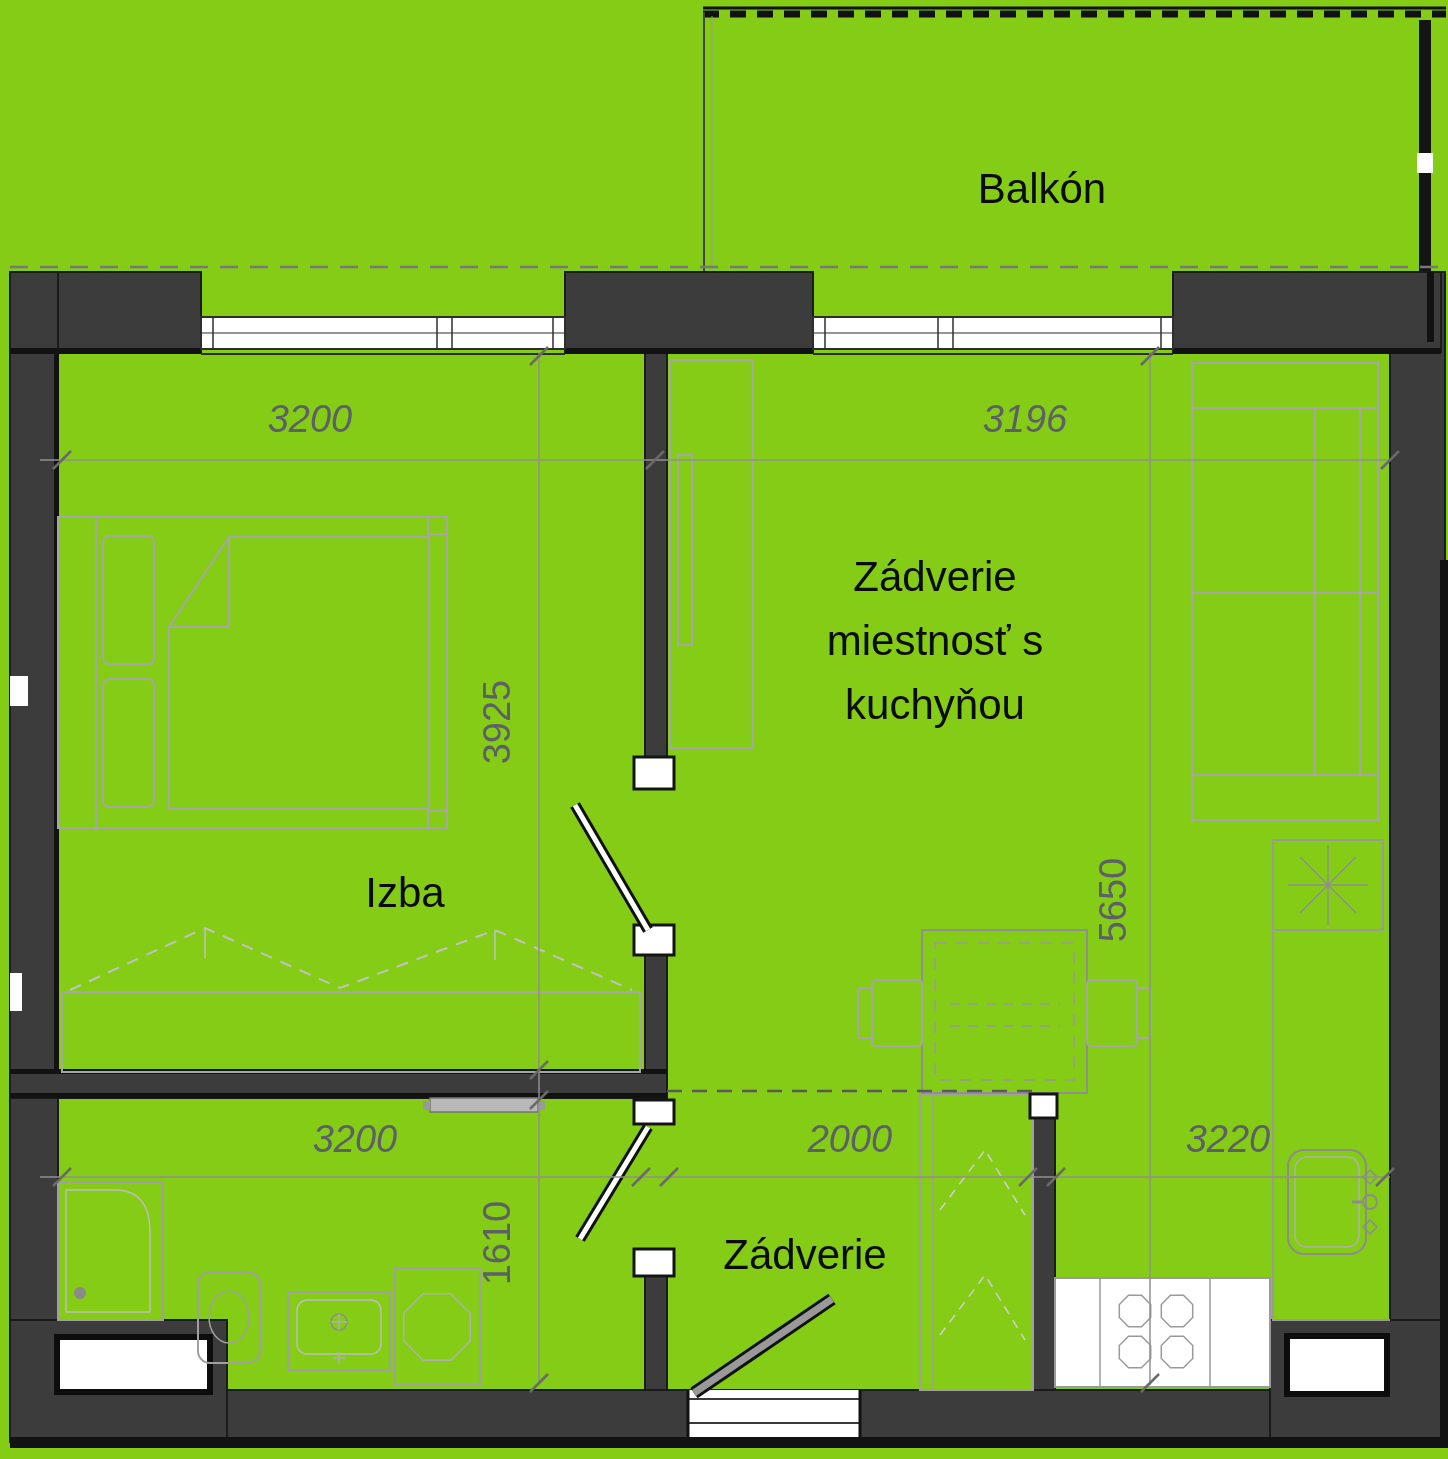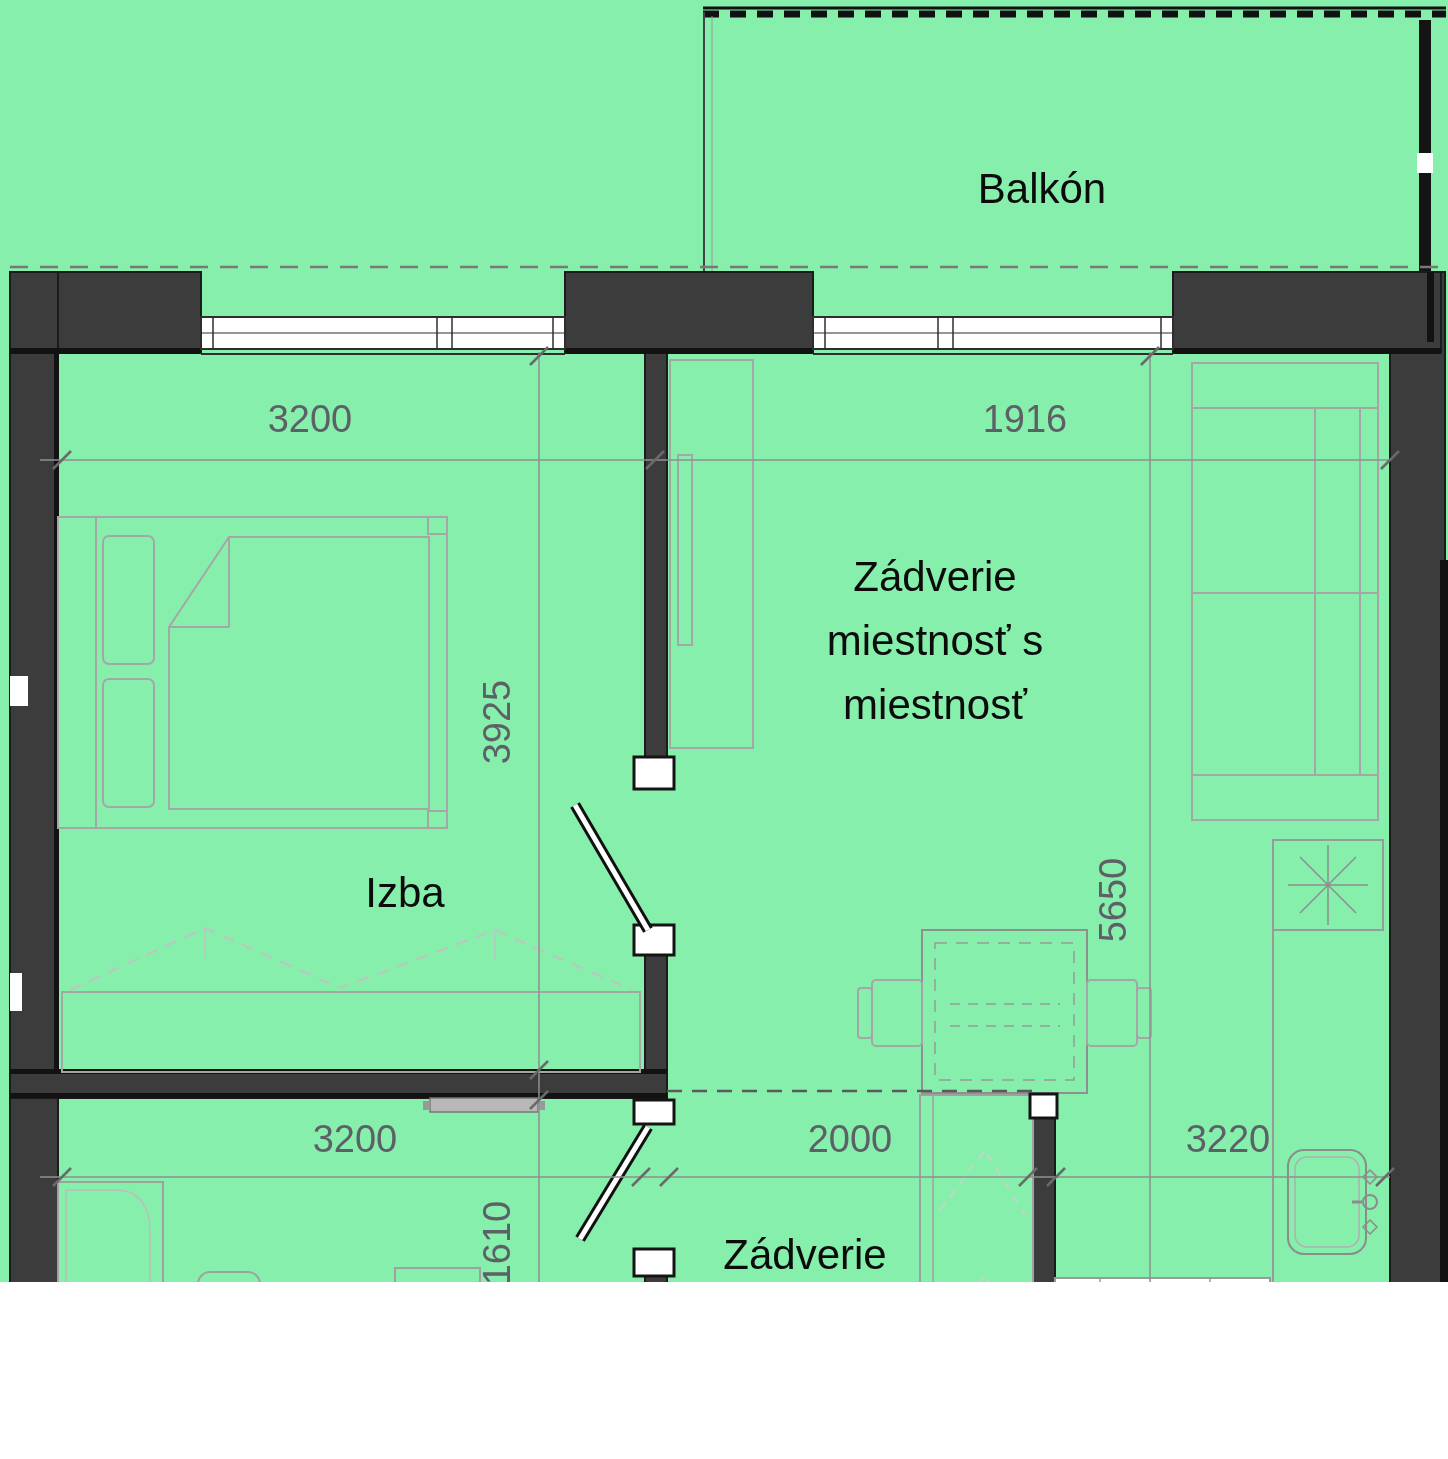--- a/index.html
+++ b/index.html
@@ -1,22 +1,22 @@
 <!DOCTYPE html>
 <html style="--wall: #3c3c3c; --line: #141414; --furniture: #a6a6a6; --furniture_light: #c2c2c2; --dim: #5d6167; --label: #0c0c0c; --entry_door: #999999; --background: #ffffff;"><head>
 <meta charset="utf-8">
 <style>
   html,body{margin:0;padding:0;background:#fff;}
-  .plan{position:relative;width:1448px;height:1282px;background:#86efac;overflow:hidden;
+  .plan{position:relative;width:1448px;height:1459px;background:#84cc16;overflow:hidden;
         font-family:"Liberation Sans", sans-serif;}
   .plan svg{position:absolute;left:0;top:0;width:1448px;height:1459px;}
   .lbl{position:absolute;text-align:center;color:var(--label,#0c0c0c);font-size:42px;line-height:1.1;}
   .lbl .ln{display:block;line-height:64px;}
   .lbl .ln2{line-height:62px;}
-  .dim{position:absolute;text-align:center;color:var(--dim,#5d6167);font-size:38px;}
+  .dim{position:absolute;text-align:center;color:var(--dim,#5d6167);font-size:38px;font-style:italic;}
   .vdim{position:absolute;width:170px;height:44px;text-align:center;color:var(--dim,#5d6167);
         font-size:38px;transform:rotate(-90deg);}
   .wall{fill:var(--wall,#3c3c3c);stroke:#1b1b1b;stroke-width:2;}
   .blk{fill:#121212;stroke:none;}
   .furn{stroke:var(--furniture,#a6a6a6);fill:none;stroke-width:2;}
   .furnlt{stroke:var(--furniture_light,#c2c2c2);fill:none;stroke-width:2;}
   .dimline{stroke:#909090;stroke-width:1.5;fill:none;}
   .tick{stroke:#6a6a6a;stroke-width:2.5;fill:none;}
   .winln{stroke:#2e2e2e;fill:#ffffff;}
 </style>
@@ -227,28 +227,28 @@
   </g>
 </svg>
 
 <div class="lbl" style="left:892px;top:166px;width:300px;">Balkón</div>
 
 <div class="lbl" style="left:320px;top:870px;width:170px;">Izba</div>
 
 <div class="lbl" style="left:765px;top:545px;width:340px;">
   <span class="ln">Zádverie</span>
   <span class="ln">miestnosť s</span>
-  <span class="ln">miestnosť</span>
+  <span class="ln">kuchyňou</span>
 </div>
 
 
 <div class="lbl" style="left:680px;top:1232px;width:250px;">Zádverie</div>
 
 <div class="dim" style="left:230px;top:398px;width:160px;">3200</div>
-<div class="dim" style="left:940px;top:398px;width:170px;">1916</div>
+<div class="dim" style="left:940px;top:398px;width:170px;">3196</div>
 <div class="vdim" style="left:413px;top:700px;">3925</div>
 <div class="vdim" style="left:1029px;top:878px;">5650</div>
 <div class="dim" style="left:275px;top:1118px;width:160px;">3200</div>
 <div class="dim" style="left:770px;top:1118px;width:160px;">2000</div>
 <div class="dim" style="left:1148px;top:1118px;width:160px;">3220</div>
 <div class="vdim" style="left:413px;top:1221px;">1610</div>
 
 </div>
 
 </body></html>

